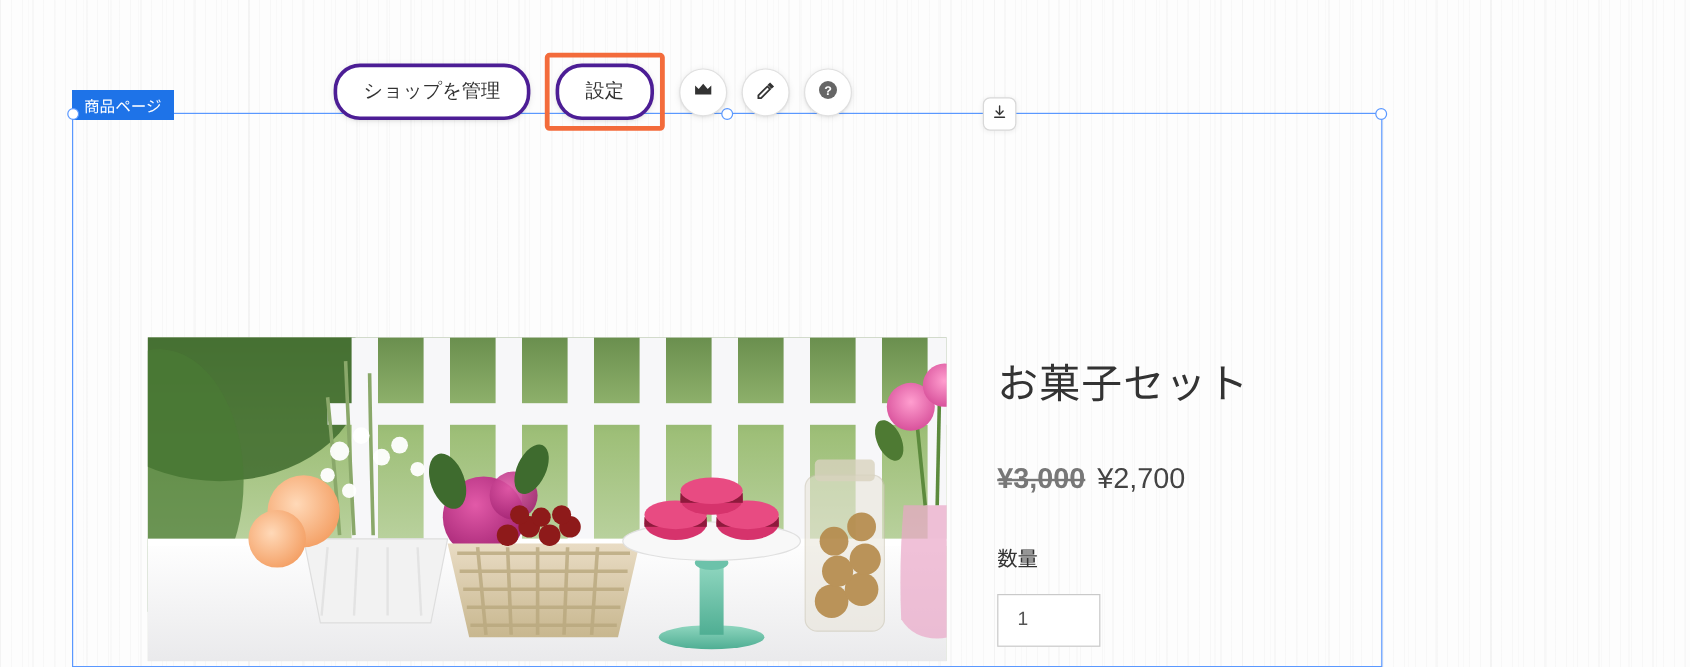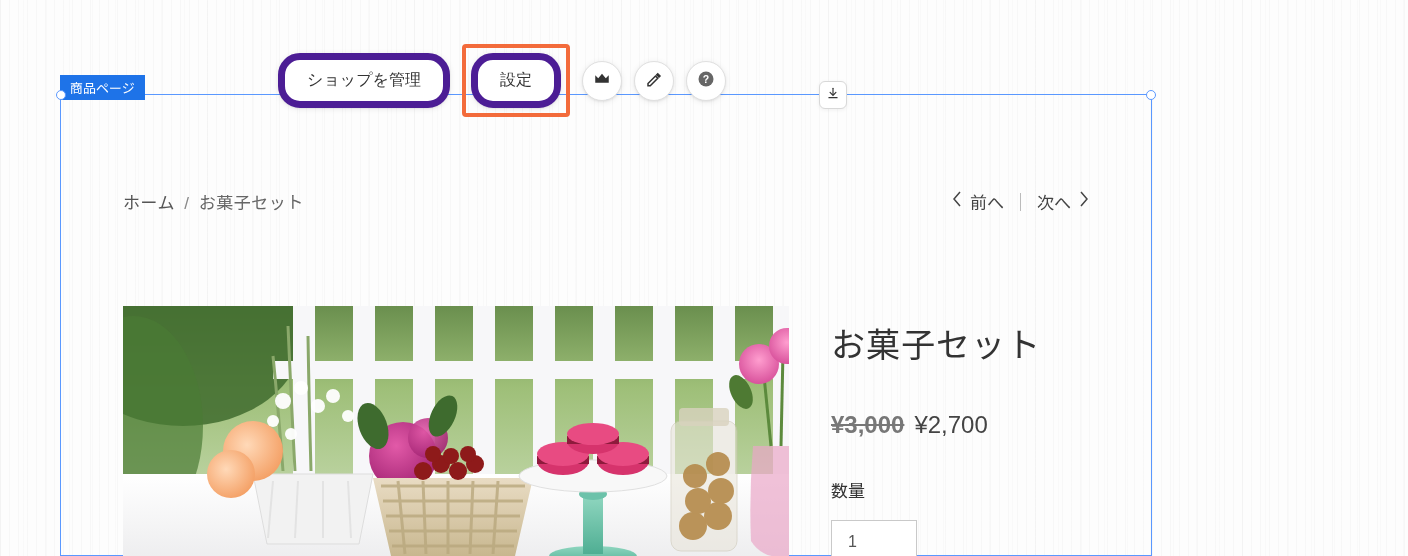--- a/index.html
+++ b/index.html
@@ -29,21 +29,21 @@
     position: absolute;
     top: 44px;
     left: 278px;
     display: flex;
     align-items: center;
     gap: 12px;
     z-index: 30;
   }
   .pill-btn {
     background: #fff;
-    border: 7px solid #4c1d95;
+    border: 3px solid #4c1d95;
     border-radius: 22px;
     padding: 10px 22px;
     font-size: 16px;
     color: #333;
     box-shadow: 0 1px 6px rgba(0,0,0,0.08), 0 1px 2px rgba(0,0,0,0.06);
     cursor: pointer;
     white-space: nowrap;
   }
   .highlight-box {
     border: 4px solid #f36b3b;
@@ -232,46 +232,20 @@
       <svg viewBox="0 0 24 24" fill="none" stroke="#333" stroke-width="2" stroke-linecap="round">
           <path d="M12 4v10"></path>
           <path d="M7 11l5 5 5-5"></path>
           <path d="M5 20h14"></path>
         </svg>
     </span>
   </div>
 
   <div class="content">
 
-    <div class="breadcrumb-row">
-      <div class="breadcrumb">
-        <span class="home">ホーム</span>
-        <span class="sep">/</span>
-        <span class="current">お菓子セット</span>
-      </div>
-      <div class="navlinks">
-        <div class="nav-item">
-          <span>
-            <svg viewBox="0 0 10 16" fill="none" stroke="#444" stroke-width="1.5">
-                <path d="M8 1L2 8l6 7"></path>
-              </svg>
-          </span>
-          <span>前へ</span>
-        </div>
-        <div class="divider"></div>
-        <div class="nav-item">
-          <span>次へ</span>
-          <span>
-            <svg viewBox="0 0 10 16" fill="none" stroke="#444" stroke-width="1.5">
-                <path d="M2 1l6 7-6 7"></path>
-              </svg>
-          </span>
-        </div>
-      </div>
-    </div>
 
     <div class="product-row">
       <div class="product-image">
         <svg viewBox="0 0 666 270" preserveAspectRatio="xMidYMid slice">
           <defs>
             <linearGradient id="sky" x1="0" y1="0" x2="0" y2="1">
               <stop offset="0" stop-color="#6a8f4e"></stop>
                 <stop offset="0.3" stop-color="#9ebf78"></stop>
                 <stop offset="1" stop-color="#d8e6c8"></stop>
             </linearGradient>

